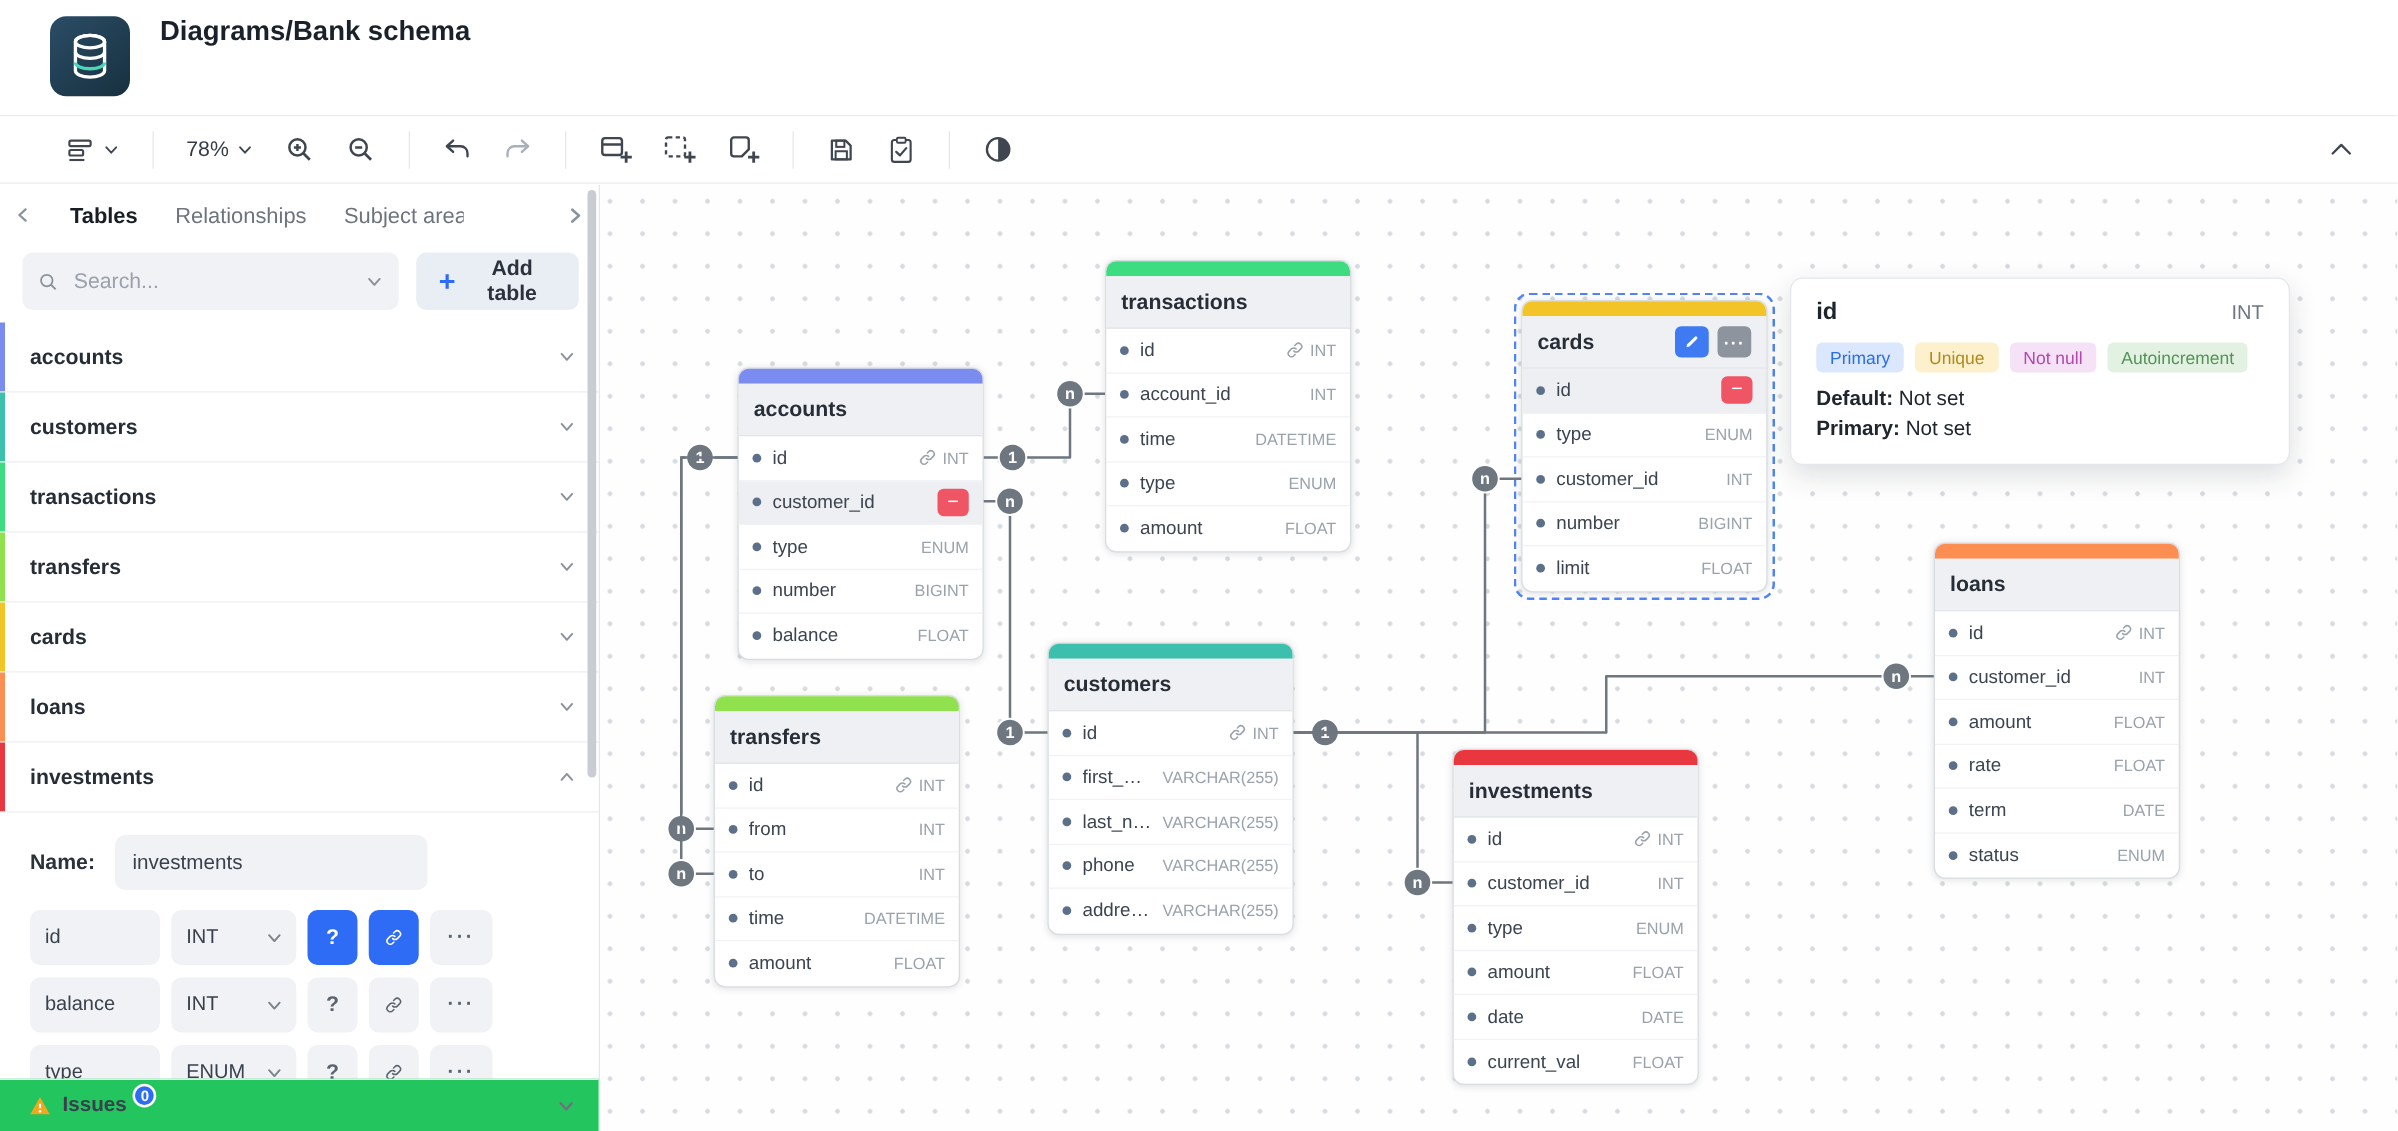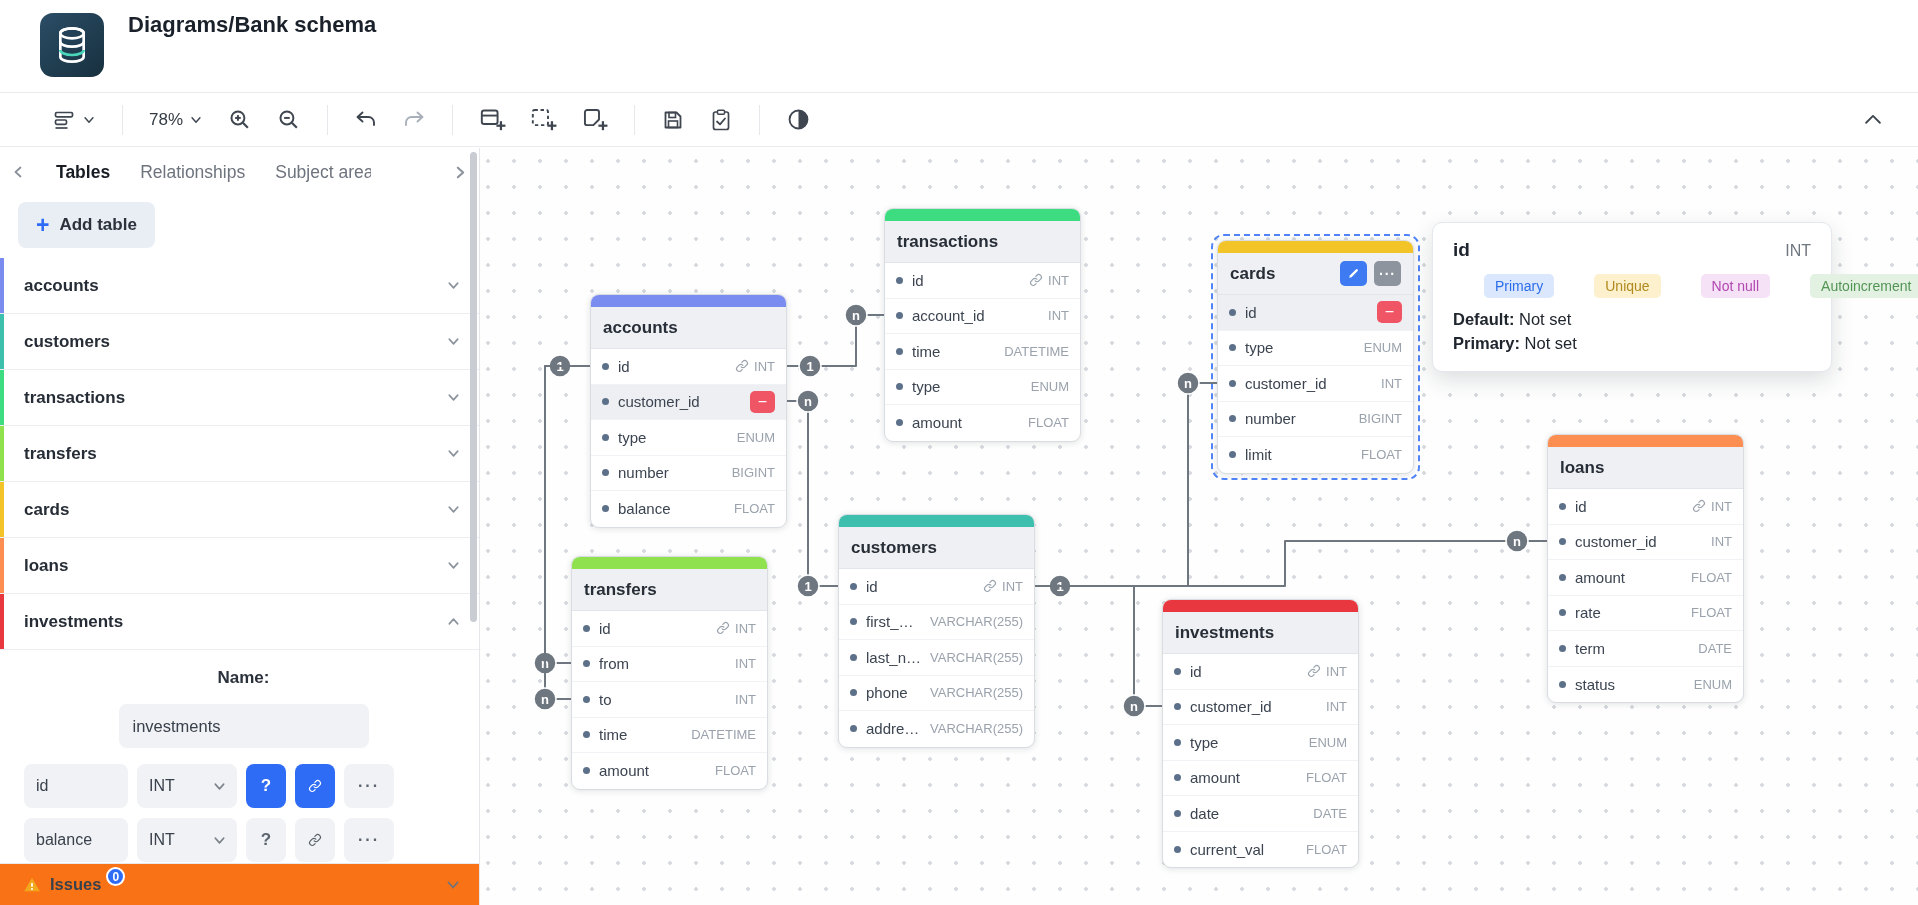--- a/index.html
+++ b/index.html
@@ -53,38 +53,38 @@
 
   .side-row { height:56px; display:flex; align-items:center; border-bottom:1px solid #eceef1;
               position:relative; padding:0 18px 0 24px; }
   .stripe { position:absolute; left:0; top:0; bottom:0; width:4px; }
   .side-row-label { font-size:17px; font-weight:bold; color:#262d36; }
   .chev { color:#8b929b; display:flex; }
   .side-row .chev { margin-left:auto; }
   .chev.up svg { transform:rotate(180deg); }
 
   .detail { padding:12px 16px 0 24px; }
-  .name-row { display:flex; align-items:center; gap:16px; margin:6px 0 16px;flex-direction:column; }
+  .name-row { display:flex; align-items:center; gap:16px; margin:6px 0 16px; }
   .name-label { font-size:17px; color:#2b323c; font-weight:bold; }
   .name-input { width:250px; height:44px; background:#f1f2f5; border:none; border-radius:8px;
                 font-size:16.5px; color:#39414c; padding:0 14px; font-family:inherit; }
   .frow { display:flex; align-items:center; gap:9px; margin-bottom:10px; }
   .fld-name { width:104px; height:44px; background:#f1f2f5; border-radius:8px; display:flex;
               align-items:center; padding:0 12px; font-size:16px; color:#39414c; overflow:hidden; white-space:nowrap; }
   .fld-type { width:100px; height:44px; background:#f1f2f5; border-radius:8px; display:flex;
               align-items:center; justify-content:space-between; padding:0 10px 0 12px;
               font-size:16px; color:#39414c; }
   .fld-type .chev { color:#7c838d; }
   .sq-btn { width:40px; height:44px; border-radius:8px; background:#f1f2f5; color:#5b646e;
             display:flex; align-items:center; justify-content:center; font-size:17px; font-weight:bold; }
   .sq-btn.on { background:#2f6cf6; color:#fff; }
   .sq-btn.wide { width:50px; letter-spacing:2px; font-size:16px; }
 
   .issues-bar { position:absolute; left:0; right:0; bottom:0; height:42px; border-top:1px solid #e7e9ec;
-                background:#f97316; display:flex; align-items:center; gap:8px; padding:0 18px 0 22px; z-index:2; }
+                background:#22c55e; display:flex; align-items:center; gap:8px; padding:0 18px 0 22px; z-index:2; }
   .issues-label { font-size:16.5px; font-weight:bold; color:#39414c; }
   .issues-count { background:#2f6cf6; color:#fff; border-radius:50%; width:19px; height:19px;
                   font-size:12px; display:flex; align-items:center; justify-content:center;
                   position:relative; top:-8px; left:-3px; border:2px solid #fff; font-weight:bold; }
   .issues-bar .chev { margin-left:auto; color:#6e747d; }
   .side-scrollbar { position:absolute; right:2px; top:4px; width:7px; height:470px;
                     background:#c9ccd2; border-radius:4px; z-index:3; }
 
   
   .canvas-bg { position:absolute; left:423px; top:148px; right:0; bottom:0; background-color:#fefefe;
@@ -118,21 +118,21 @@
   .sel-outline { position:absolute; inset:-7px; border:2px dashed #4f83f7; border-radius:13px; pointer-events:none; }
 
   
   .popover { position:absolute; left:1432px; top:222px; width:400px; background:#fff;
              border:1px solid #e4e7eb; border-radius:10px; box-shadow:0 8px 22px rgba(30,40,50,.15);
              padding:16px 20px 18px; z-index:6; }
   .pop-head { display:flex; justify-content:space-between; align-items:baseline; }
   .pop-title { font-size:19px; font-weight:bold; color:#1d242d; }
   .pop-type { font-size:16px; color:#6f7781; }
   .pop-badges { display:flex; gap:9px; margin:13px 0 12px; }
-  .badge { padding:4px 11px; border-radius:5px; font-size:14px; white-space:nowrap;margin-left:31px; }
+  .badge { padding:4px 11px; border-radius:5px; font-size:14px; white-space:nowrap; }
   .pop-line { font-size:16.5px; color:#20262e; margin-top:5px; }
 </style>
 </head>
 <body>
 
 <div class="canvas-bg"></div>
 
 <div id="tables-layer">
     <div class="tbl-card" style="left: 590px; top: 294px;">
       <div class="tbl-colorbar" style="background:#7b8cf0"></div>
@@ -651,20 +651,30 @@
     <span class="tab">Relationships</span>
     <span class="tab clip">Subject areas</span>
     <span class="chev chev-right-blue">
       <svg width="17" height="17" viewBox="0 0 16 16">
           <polyline points="5.5,3.5 10.5,8 5.5,12.5" fill="none" stroke="currentColor" stroke-width="2" stroke-linecap="round" stroke-linejoin="round"></polyline>
         </svg>
     </span>
   </div>
 
   <div class="search-row">
+    <div class="search-box">
+      <svg width="17" height="17" viewBox="0 0 24 24">
+        <circle cx="10.5" cy="10.5" r="6.5" fill="none" stroke="currentColor" stroke-width="2"></circle>
+        <line x1="15.3" y1="15.3" x2="20.5" y2="20.5" stroke="currentColor" stroke-width="2.2"></line>
+      </svg>
+      <input type="text" placeholder="Search..." style="">
+      <svg width="15" height="15" viewBox="0 0 16 16">
+          <polyline points="3.5,5.5 8,10.5 12.5,5.5" fill="none" stroke="currentColor" stroke-width="1.7" stroke-linecap="round" stroke-linejoin="round"></polyline>
+        </svg>
+    </div>
     <button class="add-table-btn">
       <span class="plus-ic">+</span>
       <span>Add table</span>
     </button>
   </div>
 
   <div>
       <div class="side-row">
         <span class="stripe" style="background:#7b8cf0"></span>
         <span class="side-row-label">accounts</span>

